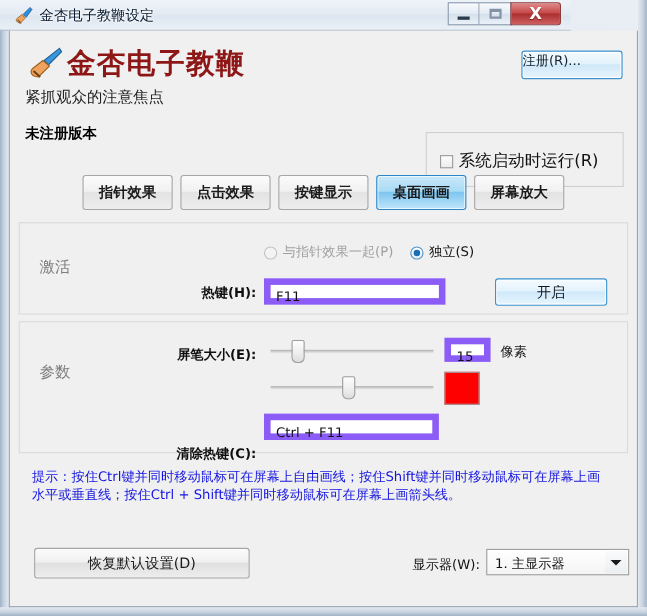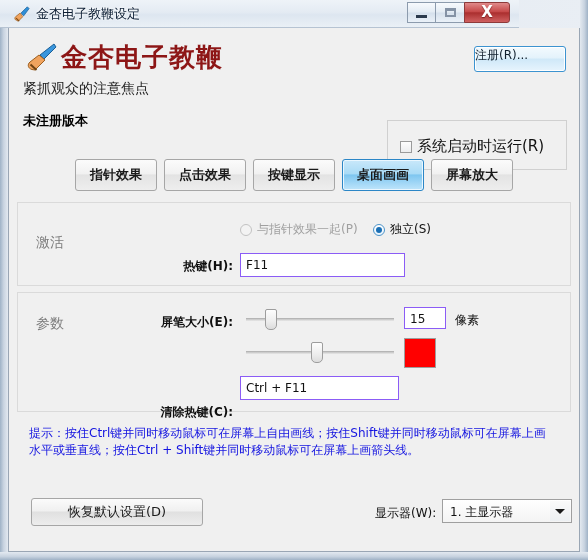--- a/index.html
+++ b/index.html
@@ -122,21 +122,21 @@
     display:flex;align-items:center;justify-content:center;
   }
   .radio.checked{border-color:#4d94c9;background:linear-gradient(to bottom,#ffffff,#e6f2fb);}
   .radio.checked:after{content:"";width:6px;height:6px;border-radius:50%;background:#1a6fb5;}
   .radio-lbl{color:#111;}
   .radio-wrap.disabled .radio-lbl{color:#a0a0a0;}
   .radio-wrap.disabled .radio{border-color:#c2c2c2;background:#f3f3f3;}
 
   .txtinput{
     position:absolute;box-sizing:border-box;
-    border:1px solid #8b5cf6;background:#fff;
+    border:6px solid #8b5cf6;background:#fff;
     font-family:"DejaVu Sans","Liberation Sans",sans-serif;font-size:12px;color:#111;
     padding:0 5px;line-height:22px;
   }
   .btn-blue{
     position:absolute;box-sizing:border-box;border:1px solid #3c93d0;border-radius:3px;
     background:linear-gradient(to bottom,#f5fbff 0%,#e3f2fc 46%,#cfe9fa 50%,#e8f5fe 100%);
     font-size:13px;color:#101820;display:flex;align-items:center;justify-content:center;
     box-shadow:inset 0 0 0 1px #fff;cursor:default;
   }
   .btn-grey{
@@ -163,21 +163,21 @@
 
   
   .hint{
     position:absolute;left:20px;top:397px;width:520px;
     font-size:12px;color:#1414e0;line-height:17px;
   }
 
   
   .bottombar{position:absolute;left:8px;top:460px;width:554px;height:54px;}
   .restore-btn{
-    position:absolute;left:14px;top:10px;width:172px;height:28px;
+    position:absolute;left:14px;top:10px;width:196px;height:28px;
     box-sizing:border-box;border:1px solid #a6a6a6;border-radius:3px;
     background:linear-gradient(to bottom,#fbfbfb 0%,#f0f0f0 46%,#e0e0e0 50%,#ededed 100%);
     font-size:13px;color:#1a1a1a;display:flex;align-items:center;justify-content:center;cursor:default;text-align:center;
   }
   .monitor-lbl{position:absolute;left:358px;top:17px;font-size:12px;color:#111;}
   .combo{
     position:absolute;left:425px;top:11px;width:130px;height:24px;box-sizing:border-box;
     border:1px solid #9f9f9f;background:linear-gradient(to bottom,#ffffff,#f4f4f4);
     font-size:12px;color:#111;
   }
@@ -256,24 +256,25 @@
         <span class="radio"></span>
         <span class="radio-lbl">与指针效果一起(P)</span>
       </div>
       <div class="radio-wrap" style="left:355px;top:18px;">
         <span class="radio checked"></span>
         <span class="radio-lbl">独立(S)</span>
       </div>
 
       <div class="lbl" style="left:110px;top:55px;width:105px;">热键(H):</div>
       <div class="txtinput" style="left:222px;top:50px;width:165px;height:24px;">F11</div>
+      <div class="btn-blue" style="left:432px;top:50px;width:102px;height:25px;">开启</div>
     </div>
 
     <div class="panel" id="panel-params">
-      <div class="panel-title" style="top:9px;">参数</div>
+      <div class="panel-title" style="top:24px;">参数</div>
 
       <div class="lbl" style="left:100px;top:21px;width:115px;">屏笔大小(E):</div>
       <div class="slider" style="left:228px;top:17px;width:148px;">
         <div class="track"></div>
         <div class="thumb" id="thumb-pen" style="left: 17%;"></div>
       </div>
       <div class="txtinput" style="left:386px;top:14px;width:42px;height:22px;">15</div>
       <div class="unit" style="left:437px;top:19px;">像素</div>
 
       <div class="slider" style="left:228px;top:50px;width:148px;">

